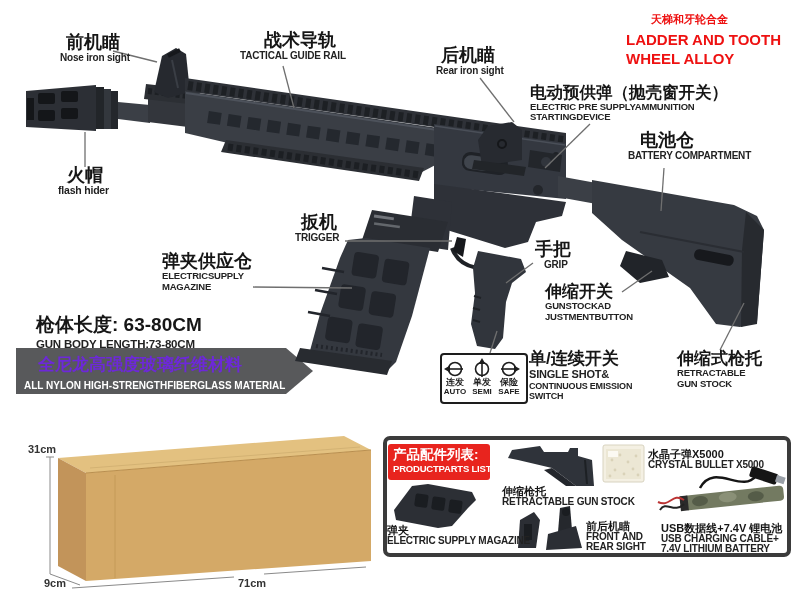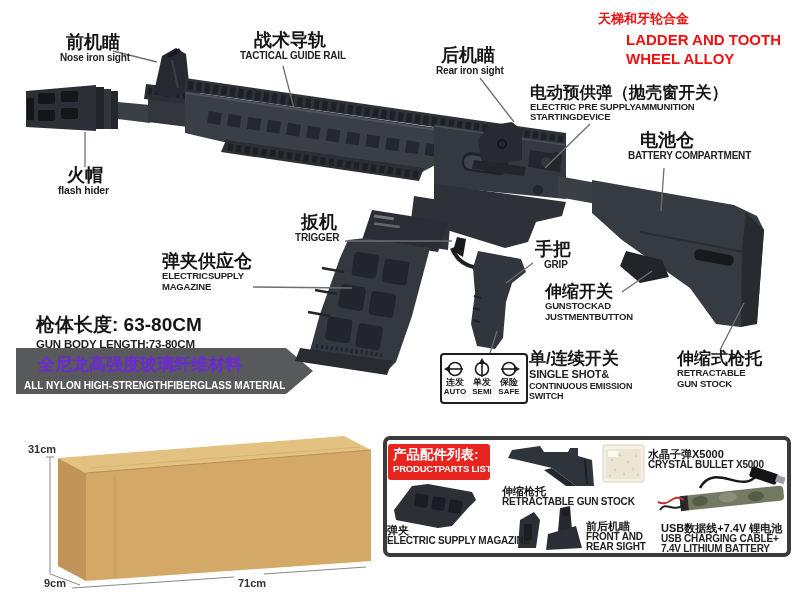--- a/index.html
+++ b/index.html
@@ -5,21 +5,21 @@
   html,body{margin:0;padding:0;background:#fff;}
   #stage{position:relative;width:800px;height:600px;background:#ffffff;overflow:hidden;
          font-family:"Liberation Sans","DejaVu Sans",sans-serif;color:#1c1c1c;}
   #gfx{position:absolute;left:0;top:0;z-index:2;pointer-events:none;}
   .layer{position:absolute;z-index:3;}
   .callout{position:absolute;white-space:nowrap;line-height:1.08;z-index:3;}
   .zh{font-weight:bold;font-size:18px;color:#161616;}
   .en{font-weight:bold;font-size:10px;color:#222;letter-spacing:-0.2px;line-height:1.12;}
   
   #head-note{position:absolute;left:598px;top:8px;z-index:3;color:#ee1111;font-weight:bold;white-space:nowrap;}
-  #head-note .l1{font-size:13px;line-height:22px;}
+  #head-note .l1{font-size:11px;line-height:22px;text-align:center;}
   #head-note .l2{font-size:15px;line-height:19px;margin-left:28px;}
   
   #gun-length{position:absolute;left:36px;top:312px;z-index:3;white-space:nowrap;}
   #gun-length .zh{font-size:19px;}
   #gun-length .en{font-size:11.5px;}
   #material-banner{position:absolute;left:16px;top:348px;width:270px;height:46px;background:#58595b;z-index:1;}
   #material-banner .tip{position:absolute;left:270px;top:0;width:0;height:0;
       border-top:23px solid transparent;border-bottom:23px solid transparent;border-left:27px solid #58595b;}
   
   #selector-legend{position:absolute;left:440px;top:353px;width:84px;height:47px;background:#fff;
@@ -258,21 +258,21 @@
     <div class="l2">LADDER AND TOOTH</div>
     <div class="l2">WHEEL ALLOY</div>
   </div>
 
   <div class="callout" style="left:60px;top:33px">
     <div class="zh" style="margin-left:6px">前机瞄</div>
     <div class="en">Nose iron sight</div>
   </div>
 
   <div class="callout" style="left:240px;top:31px">
-    <div class="zh" style="margin-left:14px">战术导轨</div>
+    <div class="zh" style="margin-left:24px">战术导轨</div>
     <div class="en">TACTICAL GUIDE RAIL</div>
   </div>
 
   <div class="callout" style="left:436px;top:46px">
     <div class="zh" style="margin-left:5px">后机瞄</div>
     <div class="en">Rear iron sight</div>
   </div>
 
   <div class="callout" style="left:530px;top:84px">
     <div class="zh" style="font-size:16.5px">电动预供弹（抛壳窗开关）</div>

